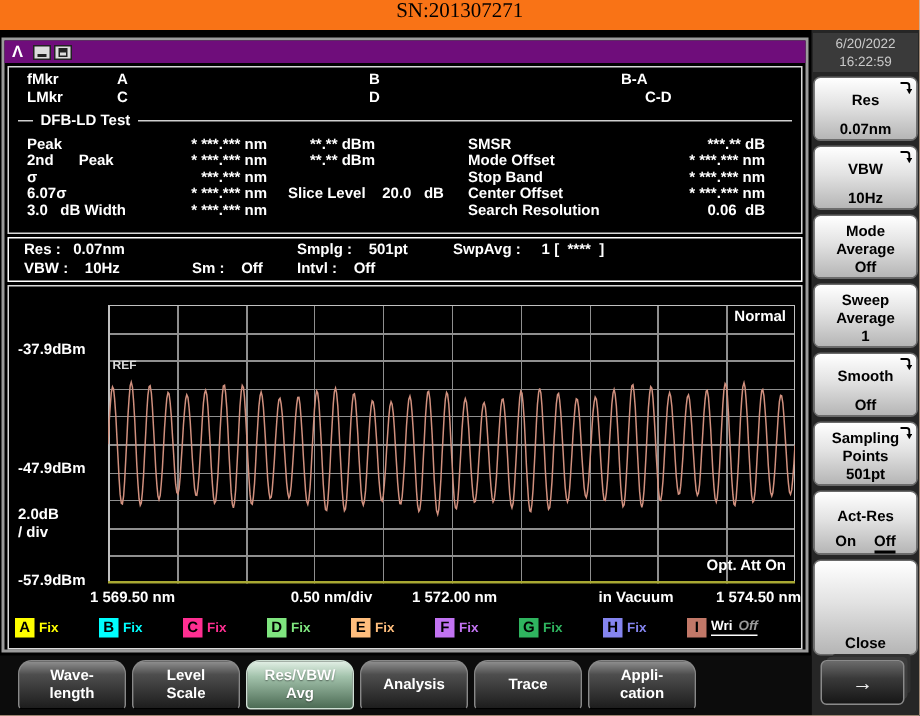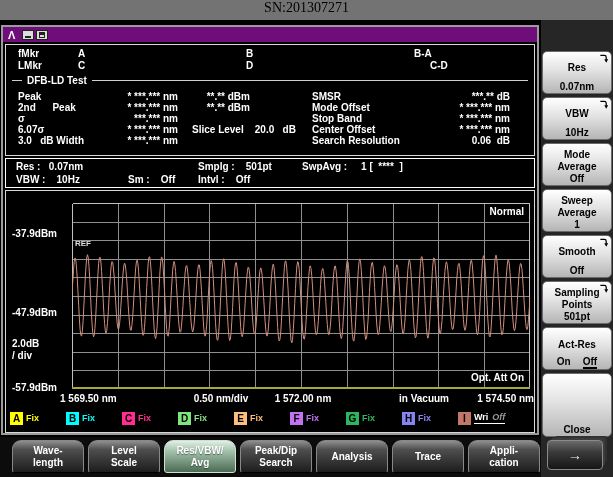--- a/index.html
+++ b/index.html
@@ -1,17 +1,17 @@
 <!DOCTYPE html>
 <html><head>
 <meta charset="utf-8">
 <style>
   *{box-sizing:border-box;margin:0;padding:0}
   html,body{background:#fff}
-  #app{position:relative;width:613px;height:477px;background:#737373;font-family:"Liberation Sans",sans-serif;overflow:hidden}
+  #app{position:relative;width:613px;height:477px;background:#f97316;font-family:"Liberation Sans",sans-serif;overflow:hidden}
   #sn-strip{position:absolute;top:0;left:0;width:100%;height:20px;text-align:center;font-family:"Liberation Serif",serif;font-size:14px;color:#000}
   #screen{position:absolute;top:20px;left:0;width:613px;height:457px;background:#000}
 
   
   #osa-window{position:absolute;left:1px;top:5px;width:538px;height:410px;border:2px solid #9b9b9b;background:#000}
   .titlebar{position:absolute;top:0;left:0;right:0;height:15px;background:#6f0d7b;display:flex;align-items:center;padding:0 2px;color:#fff}
   .logo{font-size:11px;font-weight:bold;margin:0 5px 0 3px}
   .wtitle{font-size:11px;font-weight:bold;flex:1;letter-spacing:.3px}
   .winbtn{width:12px;height:10px;background:#ddd;border:1px solid #222;margin-left:2px;position:relative}
   .winbtn .bar{position:absolute;bottom:1px;left:2px;width:6px;height:2px;background:#222}
@@ -256,20 +256,24 @@
               <span class="wri-wrap">
                 <span class="wri">Wri</span>
                 <span class="off">Off</span>
               </span>
             </div>
           </div>
       </div>
     </div>
 
     <div id="right-panel">
+      <div id="datetime">
+        <div>6/20/2022</div>
+        <div>16:22:59</div>
+      </div>
       <div id="softkeys">
           <div class="softkey" style="row-gap: 7px;">
             <span class="skline">Res</span>
             <span class="skline">0.07nm</span>
             <svg viewBox="0 0 10 10" class="hook">
               <path d="M1.5 1.5 H6 Q8 1.5 8 3.5 V6.2" fill="none" stroke="#000" stroke-width="1.4"></path>
               <path d="M8 9.8 L5.9 5.9 L10.1 5.9 Z" fill="#000"></path>
             </svg>
           </div>
           <div class="softkey" style="row-gap: 7px;">
@@ -329,24 +333,20 @@
           </div>
           <div class="menukey">
             <span class="mkline">Level</span>
             <span class="mkline">Scale</span>
           </div>
           <div class="menukey selected">
             <span class="mkline">Res/VBW/</span>
             <span class="mkline">Avg</span>
           </div>
           <div class="menukey">
-            <span class="mkline">Peak/Dip</span>
-            <span class="mkline">Search</span>
-          </div>
-          <div class="menukey">
             <span class="mkline">Analysis</span>
           </div>
           <div class="menukey">
             <span class="mkline">Trace</span>
           </div>
           <div class="menukey">
             <span class="mkline">Appli-</span>
             <span class="mkline">cation</span>
           </div>
         </div>

